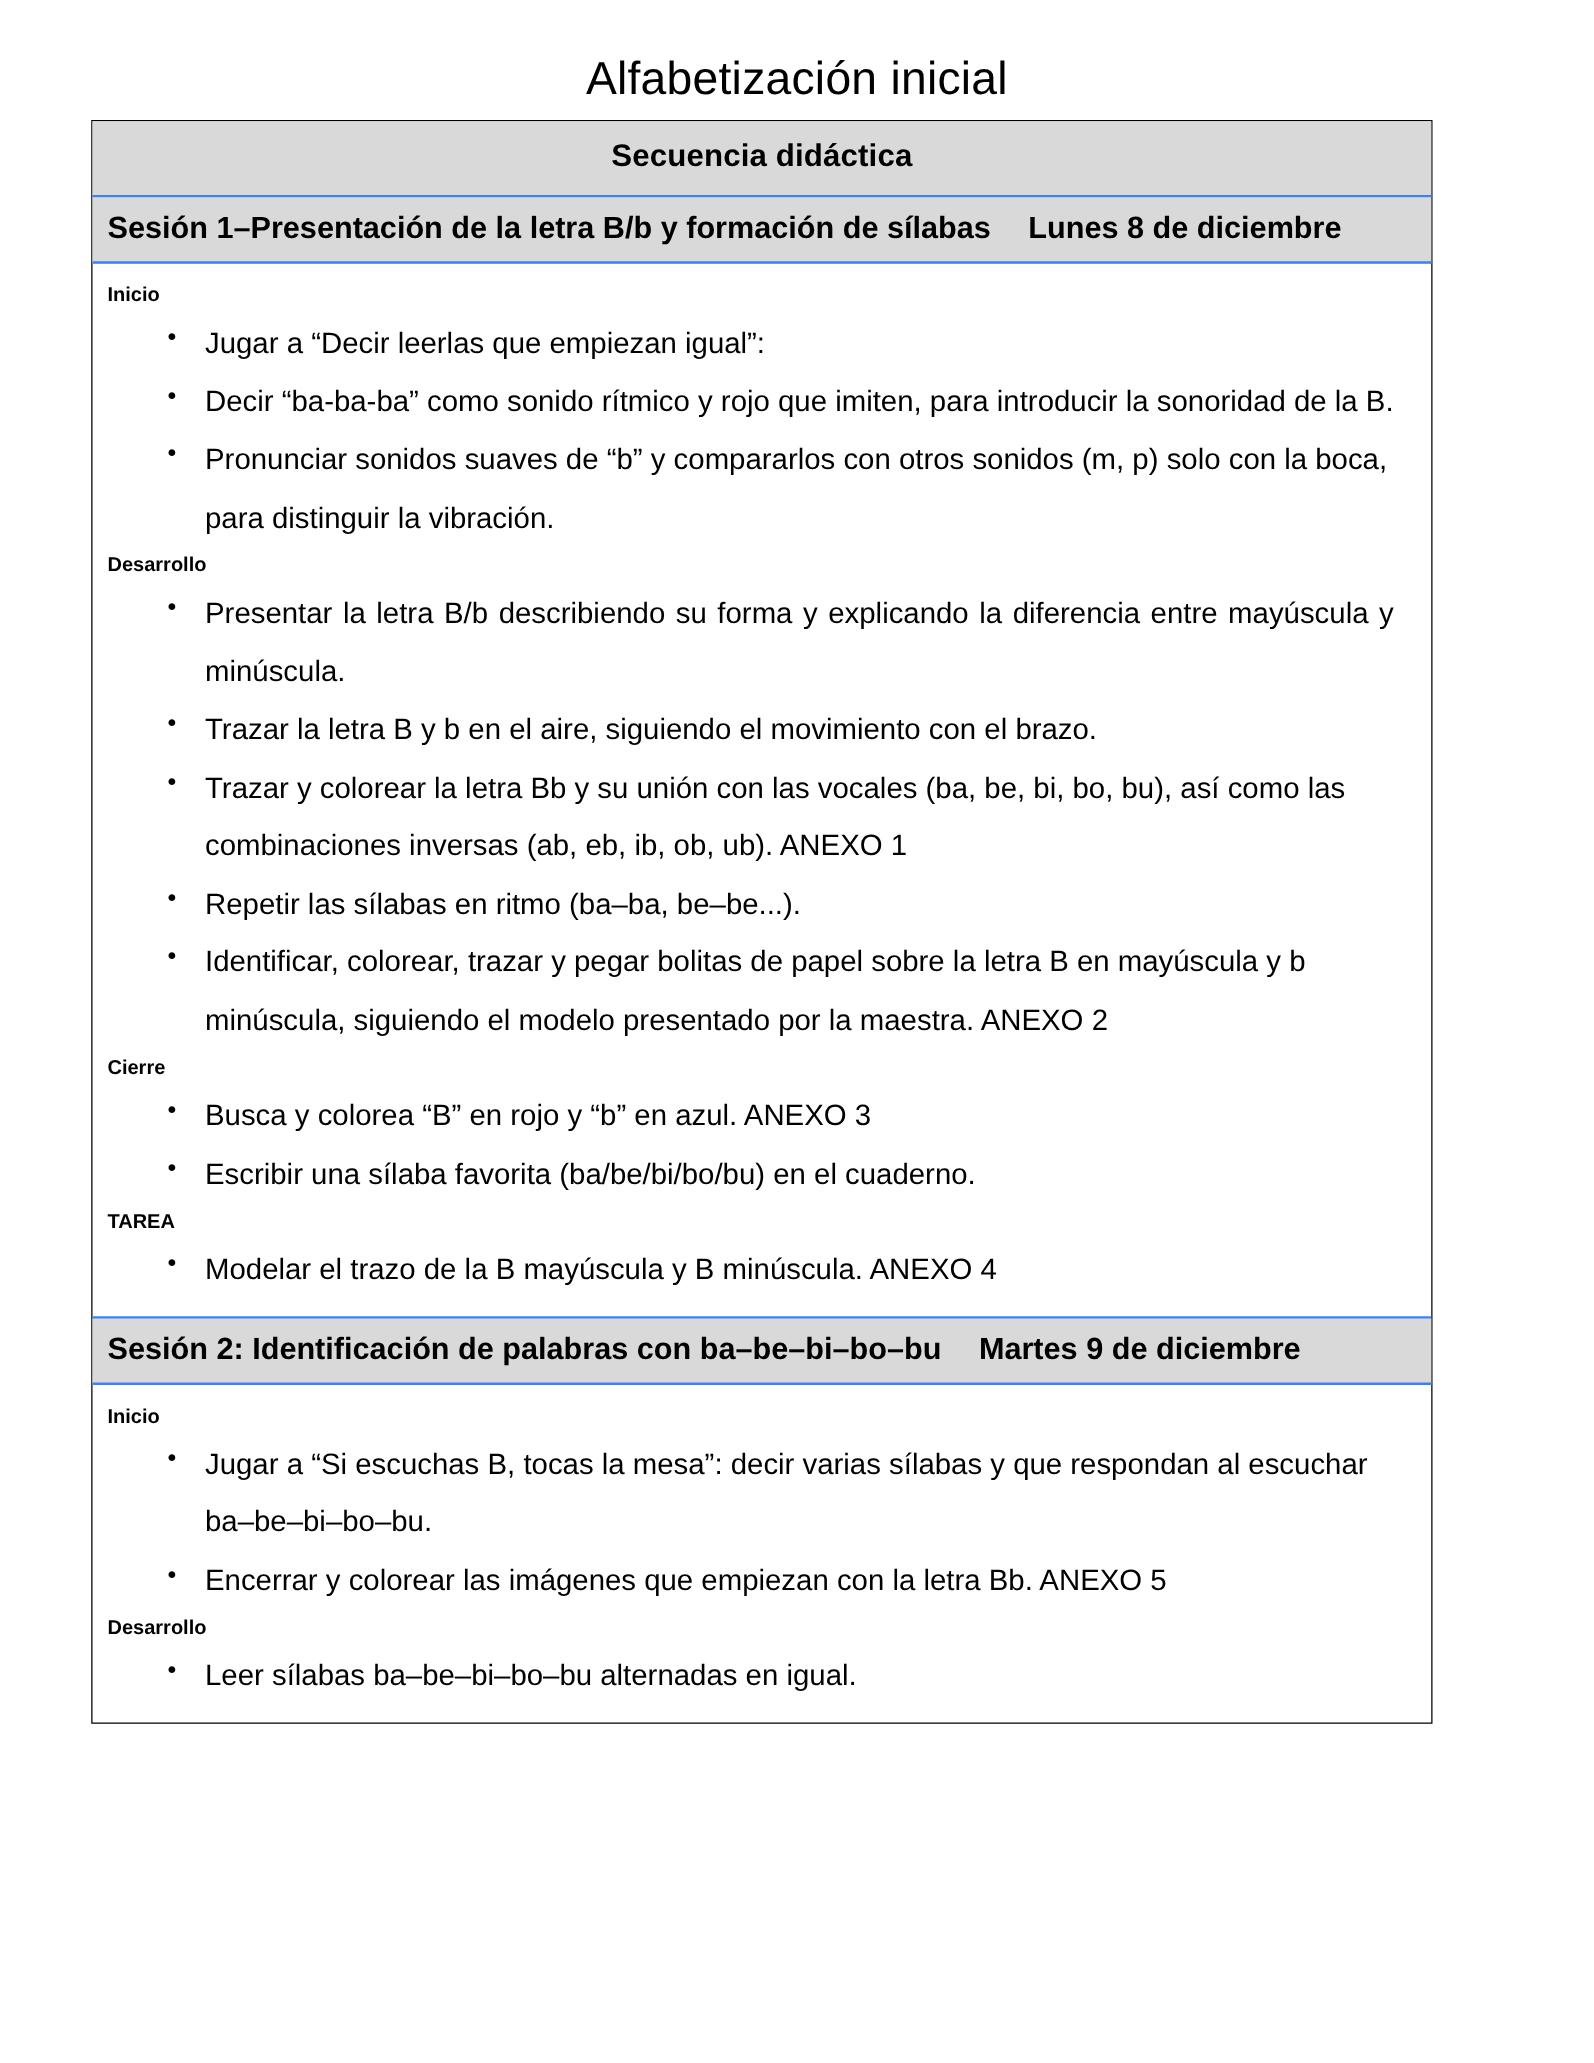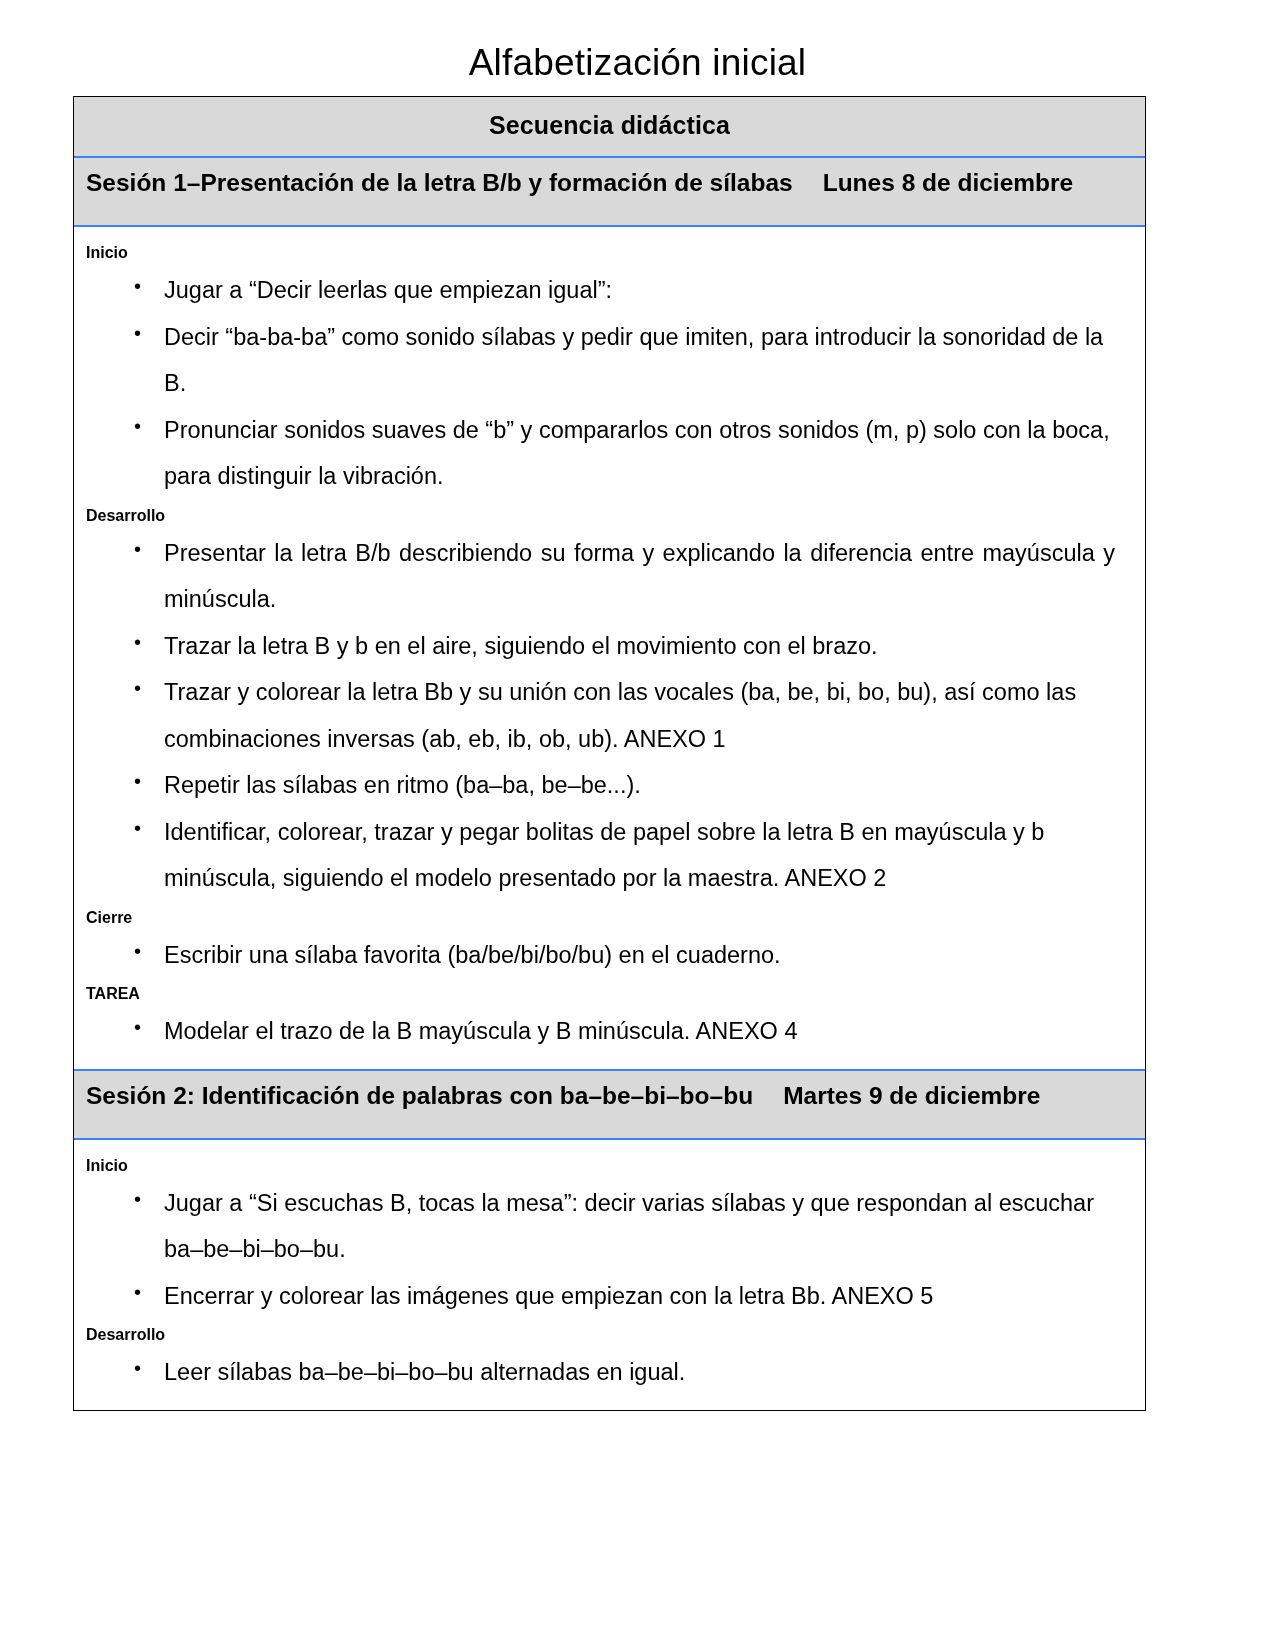--- a/index.html
+++ b/index.html
@@ -59,21 +59,21 @@
     font-size: 25px;
     letter-spacing: 0.1px;
     padding: 14px 8px 16px 8px;
     box-sizing: border-box;
   }
 
   .row-session {
     background: #d9d9d9;
     font-weight: bold;
     font-size: 24.5px;
-    padding: 11px 10px 28px 12px;
+    padding: 11px 10px 12px 12px;
     box-sizing: border-box;
     display: flex;
     align-items: baseline;
     white-space: nowrap;
   }
   .session-title { flex: 0 0 auto; }
   .session-date { margin-left: 30px; flex: 0 0 auto; }
 
   .row-body {
     padding: 10px 16px 12px 12px;
@@ -127,35 +127,36 @@
     <div class="row row-session">
       <span class="session-title">Sesión 1–Presentación de la letra B/b y formación de sílabas</span>
       <span class="session-date">Lunes 8 de diciembre</span>
     </div>
 
     <div class="row row-body">
 
       <div class="sec-head">Inicio</div>
       <ul class="bullets">
         <li>Jugar a “Decir leerlas que empiezan igual”:</li>
-        <li>Decir “ba-ba-ba” como sonido sílabas y pedir que imiten, para introducir la sonoridad de la B.</li>
+        <li>Decir “ba-ba-ba” como sonido rítmico y rojo que imiten, para introducir la sonoridad de la B.</li>
         <li>Pronunciar sonidos suaves de “b” y compararlos con otros sonidos (m, p) solo con la boca, para distinguir la vibración.</li>
       </ul>
 
       <div class="sec-head">Desarrollo</div>
       <ul class="bullets">
         <li class="justified">Presentar la letra B/b describiendo su forma y explicando la diferencia entre mayúscula y minúscula.</li>
         <li>Trazar la letra B y b en el aire, siguiendo el movimiento con el brazo.</li>
         <li>Trazar y colorear la letra Bb y su unión con las vocales (ba, be, bi, bo, bu), así como las combinaciones inversas (ab, eb, ib, ob, ub). ANEXO 1</li>
         <li>Repetir las sílabas en ritmo (ba–ba, be–be...).</li>
         <li>Identificar, colorear, trazar y pegar bolitas de papel sobre la letra B en mayúscula y b minúscula, siguiendo el modelo presentado por la maestra. ANEXO 2</li>
       </ul>
 
       <div class="sec-head">Cierre</div>
       <ul class="bullets">
+        <li>Busca y colorea “B” en rojo y “b” en azul. ANEXO 3</li>
         <li>Escribir una sílaba favorita (ba/be/bi/bo/bu) en el cuaderno.</li>
       </ul>
 
       <div class="sec-head">TAREA</div>
       <ul class="bullets">
         <li>Modelar el trazo de la B mayúscula y B minúscula. ANEXO 4</li>
       </ul>
 
     </div>
 

